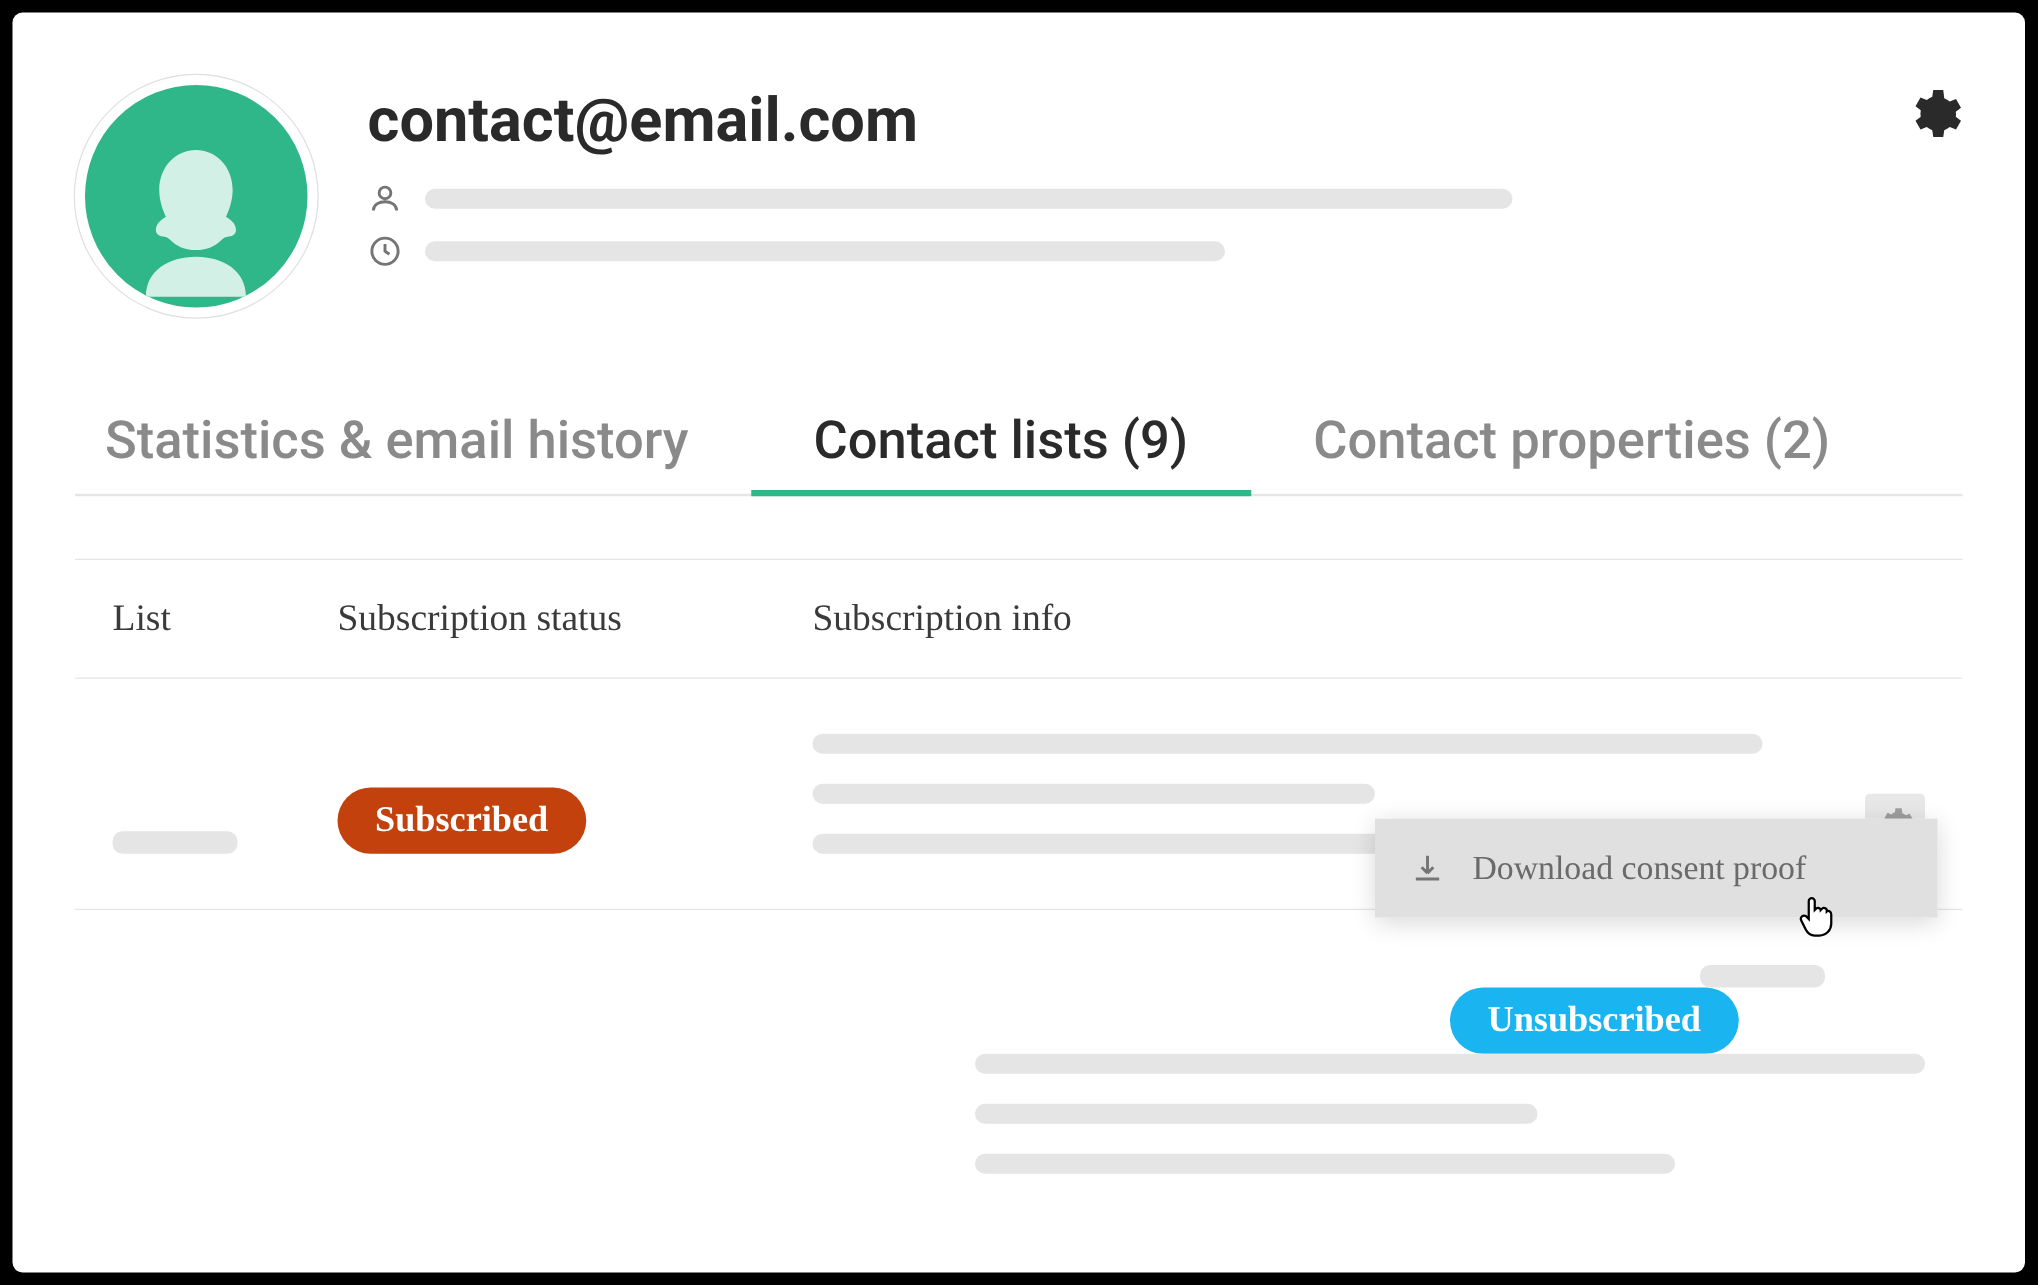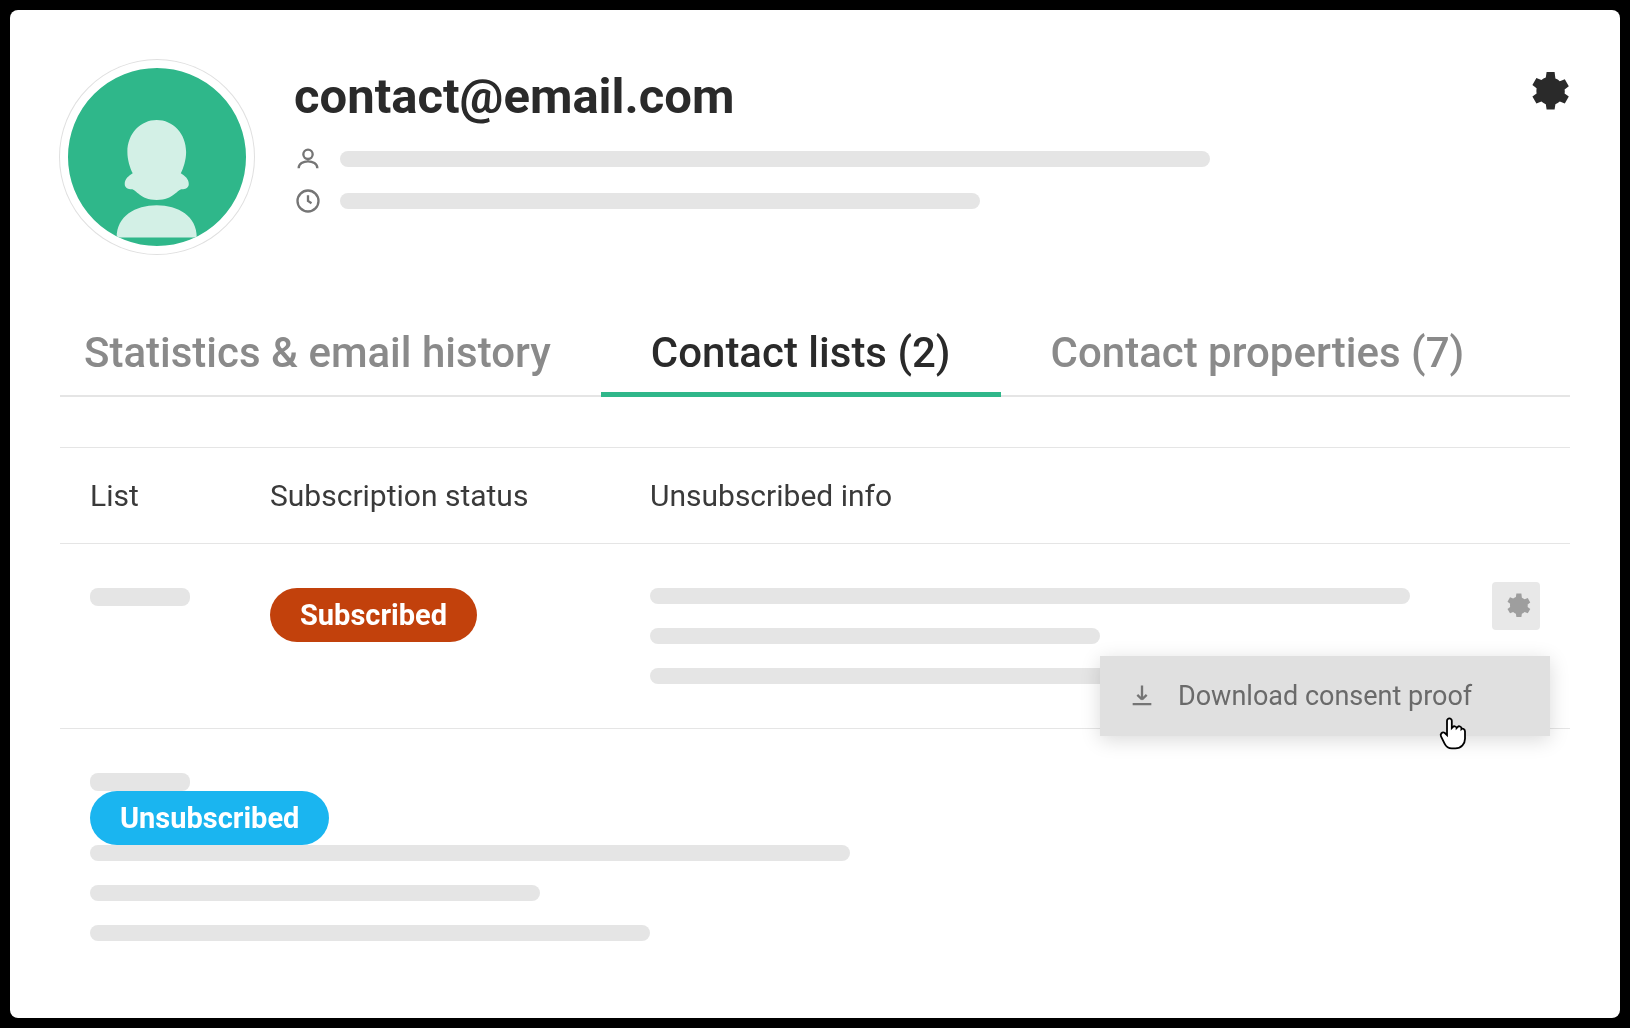--- a/index.html
+++ b/index.html
@@ -94,23 +94,24 @@
     .tab.active::after {
       content: "";
       position: absolute;
       left: 0; right: 0; bottom: -2px;
       height: 5px;
       background: #2fb78a;
     }
     .table-area { margin-top: 50px; }
     .table-head, .table-row {
       display: flex;
-      align-items: flex-start;
+      align-items: flex-end;
       padding: 22px 30px;
       border-bottom: 1px solid #e5e5e5;
+      font-family: Liberation Serif, serif;
     }
     .table-head {
       border-top: 1px solid #e5e5e5;
       font-size: 30px;
       color: #3a3a3a;
       font-weight: 400;
       padding: 30px 30px;
     }
     .table-row { padding: 44px 30px; position: relative; }
     .col-list { width: 180px; flex-shrink: 0; }
@@ -196,29 +197,29 @@
         <div class="placeholder-bar" style="width: 640px;"></div>
       </div>
     </div>
     <svg class="settings-gear" viewBox="0 0 24 24">
       <path fill="currentColor" d="M12 8a4 4 0 100 8 4 4 0 000-8zm9.4 4a7.6 7.6 0 00-.1-1.3l2.1-1.6-2-3.5-2.5 1a7.6 7.6 0 00-2.2-1.3L16.3 2h-4l-.4 2.7a7.6 7.6 0 00-2.2 1.3l-2.5-1-2 3.5 2.1 1.6a7.6 7.6 0 000 2.6L5.2 14.3l2 3.5 2.5-1a7.6 7.6 0 002.2 1.3l.4 2.7h4l.4-2.7a7.6 7.6 0 002.2-1.3l2.5 1 2-3.5-2.1-1.6c.1-.4.1-.9.1-1.3z"></path>
     </svg>
   </div>
 
   <div class="tabs">
     <div class="tab">Statistics &amp; email history</div>
-    <div class="tab active">Contact lists (2)</div>
-    <div class="tab">Contact properties (7)</div>
+    <div class="tab active">Contact lists (9)</div>
+    <div class="tab">Contact properties (2)</div>
   </div>
 
   <div class="table-area">
     <div class="table-head">
       <div class="col-list">List</div>
       <div class="col-status">Subscription status</div>
-      <div class="col-info">Unsubscribed info</div>
+      <div class="col-info">Subscription info</div>
       <div class="col-action"></div>
     </div>
 
     <div class="table-row">
       <div class="col-list">
           <div class="placeholder-bar" style="width:100px;height:18px;"></div>
         </div>
       <div class="col-status"><span class="badge subscribed">Subscribed</span></div>
       <div class="col-info">
         <div class="info-stack">

